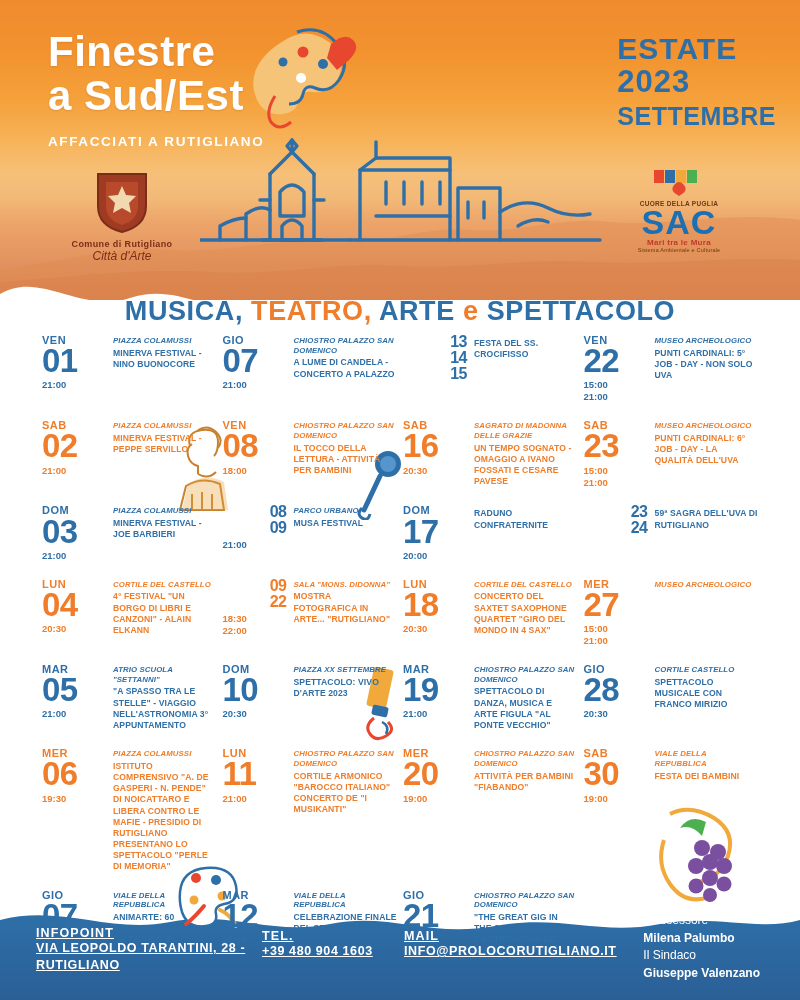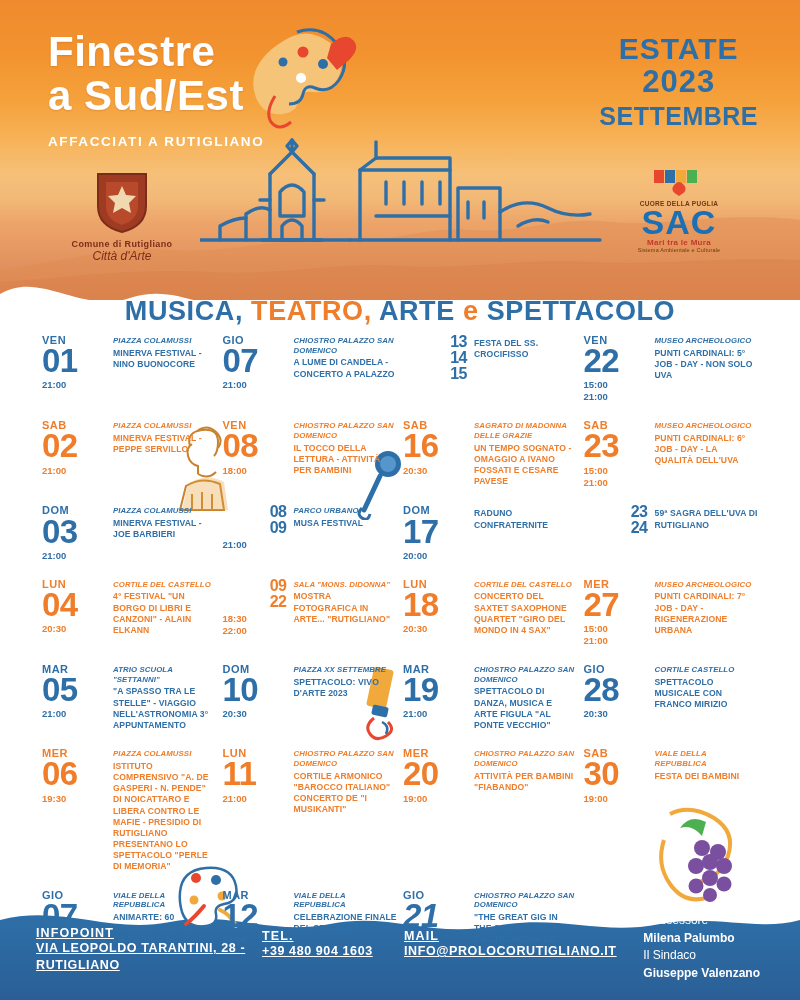--- a/index.html
+++ b/index.html
@@ -45,21 +45,21 @@
     color: #ffffff; font-weight: bold; font-size: 42px; line-height: 1.05;
     letter-spacing: 0.5px; text-shadow: 0 1px 2px rgba(120,50,0,.18);
   }
   .title-sub {
     color: #ffffff; font-size: 13.5px; font-weight: bold; letter-spacing: 1.6px;
     margin-top: 16px;
   }
 
   
   .estate {
-    position: absolute; right: 42px; top: 34px; z-index: 6; text-align: center;
+    position: absolute; right: 24px; top: 34px; z-index: 6; text-align: left;
     color: #2e6fa8;
   }
   .estate .l1 { font-size: 30px; font-weight: bold; letter-spacing: 1px; line-height: 1.0; }
   .estate .l2 { font-size: 31px; font-weight: bold; letter-spacing: 1px; line-height: 1.15; }
   .estate .l3 { font-size: 25px; font-weight: bold; letter-spacing: 0.5px; line-height: 1.3; }
 
   
   .crest-block { position: absolute; left: 52px; top: 170px; z-index: 6; text-align: center; width: 140px; }
   .crest-caption { color: #7c2d1a; font-size: 9px; font-weight: bold; letter-spacing: .4px; margin-top: 5px; }
   .crest-caption2 { color: #7c2d1a; font-size: 12px; font-style: italic; margin-top: 0; }
@@ -390,21 +390,20 @@
       </div>
       <div class="cell orange">
         <div class="daybox">
           <div class="dow">MER</div>
           <div class="num" style="white-space: pre-line;">27</div>
           <div class="time" style="white-space: pre-line;">15:00
 21:00</div>
         </div>
         <div class="desc">
           <div class="venue">MUSEO ARCHEOLOGICO</div>
-          <div class="evt">PUNTI CARDINALI: 7° JOB - DAY - RIGENERAZIONE URBANA</div>
         </div>
       </div>
       <div class="cell blue">
         <div class="daybox">
           <div class="dow">MAR</div>
           <div class="num" style="white-space: pre-line;">05</div>
           <div class="time" style="white-space: pre-line;">21:00</div>
         </div>
         <div class="desc">
           <div class="venue">ATRIO SCUOLA "SETTANNI"</div>
@@ -506,21 +505,21 @@
           <div class="time" style="white-space: pre-line;">20:00</div>
         </div>
         <div class="desc">
           <div class="venue">VIALE DELLA REPUBBLICA</div>
           <div class="evt">CELEBRAZIONE FINALE DEL SETTENARIO</div>
         </div>
       </div>
       <div class="cell blue">
         <div class="daybox">
           <div class="dow">GIO</div>
-          <div class="num" style="white-space: pre-line; font-style: italic;">21</div>
+          <div class="num" style="white-space: pre-line;">21</div>
           <div class="time" style="white-space: pre-line;">21:00</div>
         </div>
         <div class="desc">
           <div class="venue">CHIOSTRO PALAZZO SAN DOMENICO</div>
           <div class="evt">"THE GREAT GIG IN THE SKY" - L'ASTRONOMIA DEI PINK FLOYD</div>
         </div>
       </div>
       <div class="cell blue" style="visibility: hidden;">
         <div class="daybox">
           <div class="dow"></div>

